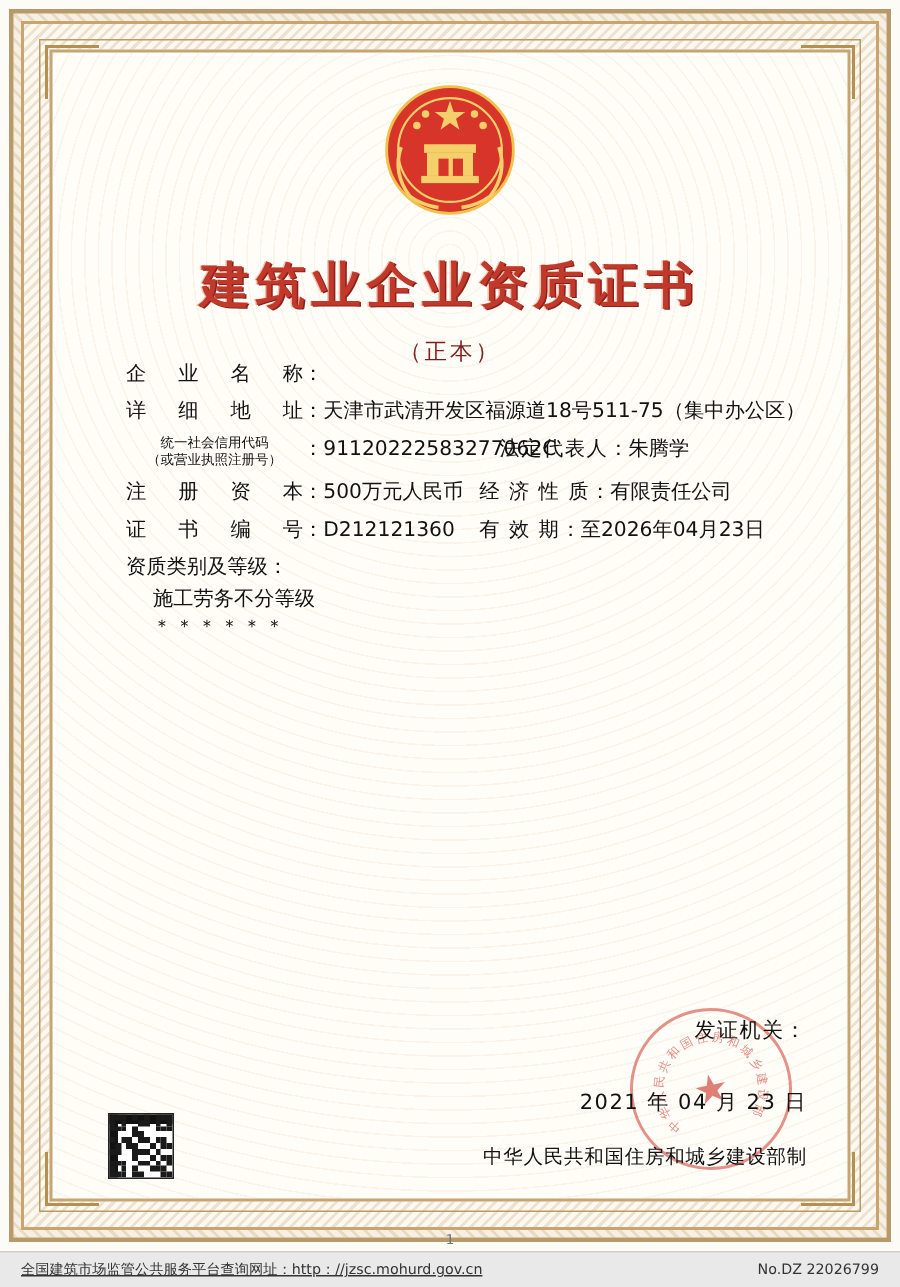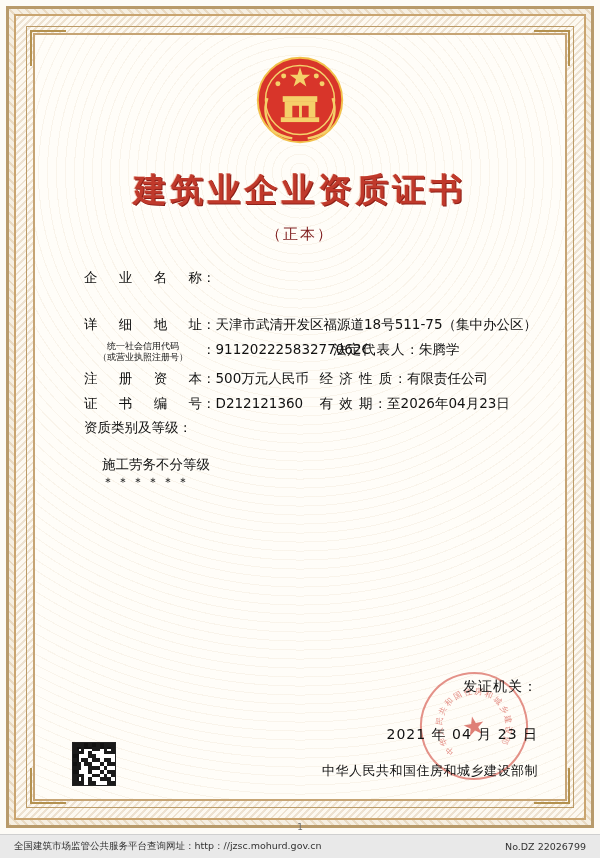--- a/index.html
+++ b/index.html
@@ -129,21 +129,20 @@
     top: 240px;
     font-family: "DejaVu Sans", sans-serif;
     color: #111;
   }
   .row {
     display: flex;
     align-items: flex-end;
     margin-bottom: 6px;
     font-size: 13.5px;
     line-height: 19px;
-    margin-top: 28px;
   }
   .lbl {
     width: 118px;
     flex: 0 0 118px;
     text-align: justify;
     text-align-last: justify;
     font-size: 13.5px;
     color: #111;
     white-space: nowrap;
   }
@@ -176,21 +175,21 @@
     white-space: nowrap;
     letter-spacing: 1px;
   }
   .half-val {
     flex: 0 0 auto;
     white-space: nowrap;
   }
   .grade-head {
     font-size: 13.5px;
     margin-top: 2px;
-    margin-bottom: 17px;
+    margin-bottom: 2px;
     font-family: Liberation Serif, serif;
   }
   .grade-body {
     font-size: 13.5px;
     margin-left: 18px;
     line-height: 20px;
   }
   .stars {
     font-size: 12px;
     letter-spacing: 3px;
@@ -292,21 +291,21 @@
     border-top: 1px solid #cfcfcf;
     display: flex;
     align-items: center;
     justify-content: space-between;
     padding: 0 14px;
     box-sizing: border-box;
     font-family: "DejaVu Sans", sans-serif;
     font-size: 9.5px;
     color: #333;
   }
-  .footer .left { white-space: nowrap; }
+  .footer .left { white-space: nowrap; text-decoration: underline; }
   .footer .right { white-space: nowrap; }
 
   .page-num {
     position: absolute;
     left: 0; right: 0;
     bottom: 26px;
     text-align: center;
     font-size: 9px;
     color: #6f6f6f;
     font-family: "DejaVu Sans", sans-serif;

